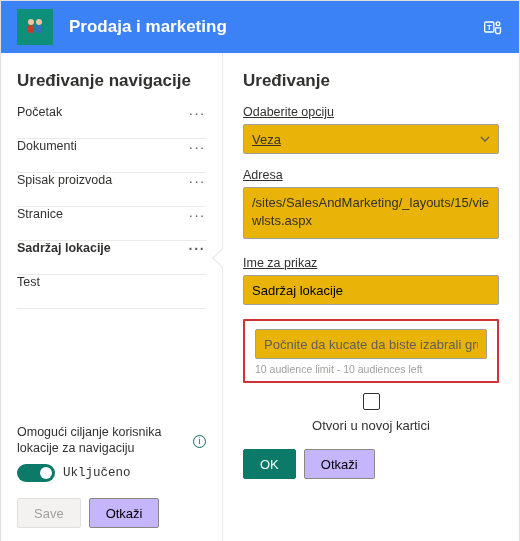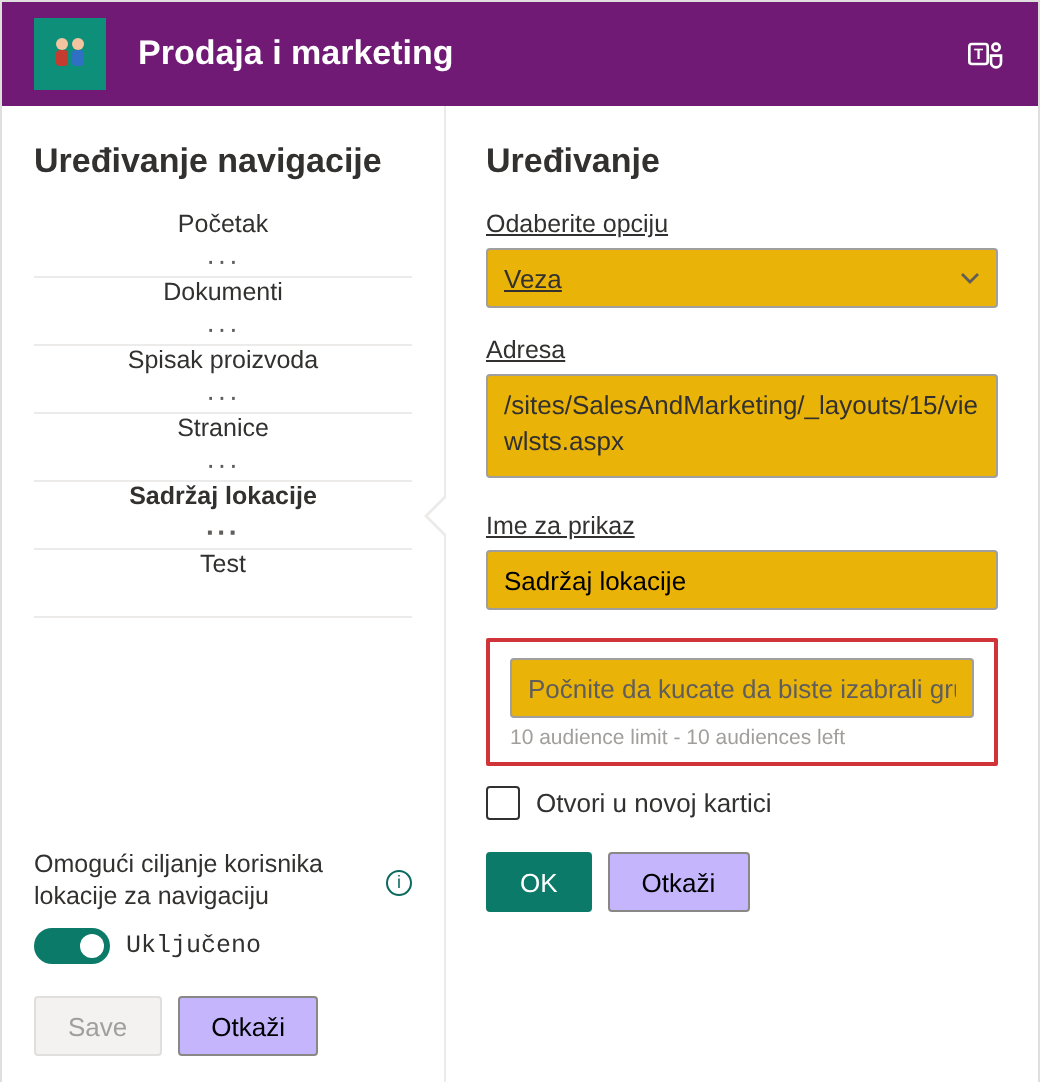--- a/index.html
+++ b/index.html
@@ -1,26 +1,26 @@
 <!DOCTYPE html>
 <html><head>
 <meta charset="utf-8">
 <style>
   * { box-sizing: border-box; margin: 0; padding: 0; }
   body { font-family: "Segoe UI", Arial, sans-serif; font-size: 13px; background: #fff; color: #323130; width: 520px; }
   .frame { border: 1px solid #e1dfdd; width: 520px; }
-  .header { background: #701a75; color: #fff; display: flex; align-items: center; height: 52px; padding: 0 16px; gap: 16px; }
+  .header { background: #3b82f6; color: #fff; display: flex; align-items: center; height: 52px; padding: 0 16px; gap: 16px; }
   .logo { width: 36px; height: 36px; background: #0e8f7a; display: flex; align-items: center; justify-content: center; }
   .logo svg { width: 24px; height: 24px; }
   .site-title { font-size: 17px; font-weight: 600; flex: 1; }
   .teams-icon { width: 20px; height: 20px; color: #fff; }
   .body { display: flex; }
   .left { width: 222px; padding: 18px 16px 14px 16px; border-right: 1px solid #edebe9; display: flex; flex-direction: column; min-height: 489px; }
   .left h2 { font-size: 17px; font-weight: 600; margin-bottom: 14px; }
-  .nav-item { display: flex; align-items: center; justify-content: space-between; height: 34px; font-size: 12.5px; color: #323130; cursor: move; position: relative; flex-direction: column; }
+  .nav-item { display: flex; justify-content: space-between; height: 34px; font-size: 12.5px; color: #323130; cursor: move; position: relative; }
   .nav-item.selected { font-weight: 600; }
   .nav-item .ell { color: #605e5c; font-size: 14px; width: 18px; text-align: center; cursor: pointer; letter-spacing: 1px; }
   .nav-sep { border-bottom: 1px solid #edebe9; }
   .callout-notch { position: absolute; right: -16px; top: 50%; transform: translateY(-50%); width: 0; height: 0; border-top: 10px solid transparent; border-bottom: 10px solid transparent; border-right: 10px solid #edebe9; }
   .callout-notch::after { content: ""; position: absolute; left: 2px; top: -9px; border-top: 9px solid transparent; border-bottom: 9px solid transparent; border-right: 9px solid #fff; }
   .spacer { flex: 1; }
   .targeting-label { font-size: 12.5px; color: #323130; line-height: 1.3; display: flex; align-items: center; gap: 4px; margin-bottom: 8px; }
   .info-icon { width: 13px; height: 13px; border: 1px solid #0b6a5d; border-radius: 50%; display: inline-flex; align-items: center; justify-content: center; font-size: 9px; color: #0b6a5d; flex-shrink: 0; position: relative; top: 2px; }
   .toggle-row { display: flex; align-items: center; gap: 8px; margin-bottom: 16px; }
   .toggle { width: 38px; height: 18px; background: #0b7a68; border-radius: 9px; position: relative; cursor: pointer; }
@@ -36,21 +36,21 @@
   .flabel { font-size: 12.5px; margin-bottom: 5px; display: block; color: #323130; }
   .select, .input, .textarea { width: 100%; border: 1px solid #a19f9d; border-radius: 2px; font-family: inherit; font-size: 13px; padding: 6px 8px; background: #eab308; }
   .select { display: flex; align-items: center; justify-content: space-between; height: 30px; cursor: pointer; }
   .chev { width: 10px; height: 10px; }
   .textarea { height: 52px; resize: none; line-height: 1.35; color: #323130; }
   .input { height: 30px; }
   .highlight-box { border: 2px solid #d13438; padding: 8px 10px 6px 10px; margin-bottom: 10px; border-radius: 1px; }
   .highlight-box .flabel { margin-bottom: 5px; }
   .highlight-box .input { color: #605e5c; }
   .limit-text { font-size: 10.5px; color: #a19f9d; margin-top: 4px; }
-  .checkbox-row { display: flex; align-items: center; gap: 8px; margin: 6px 0 16px 0; }
+  .checkbox-row { display: flex; align-items: center; gap: 8px; margin: 6px 0 16px 0; flex-direction: column; }
   .checkbox { width: 17px; height: 17px; border: 1px solid #323130; border-radius: 2px; cursor: pointer; }
   .right-btns { display: flex; gap: 8px; }
 </style>
 </head>
 <body>
 
 <div class="frame">
   <div class="header">
     <div class="logo">
       <svg viewBox="0 0 24 24">

